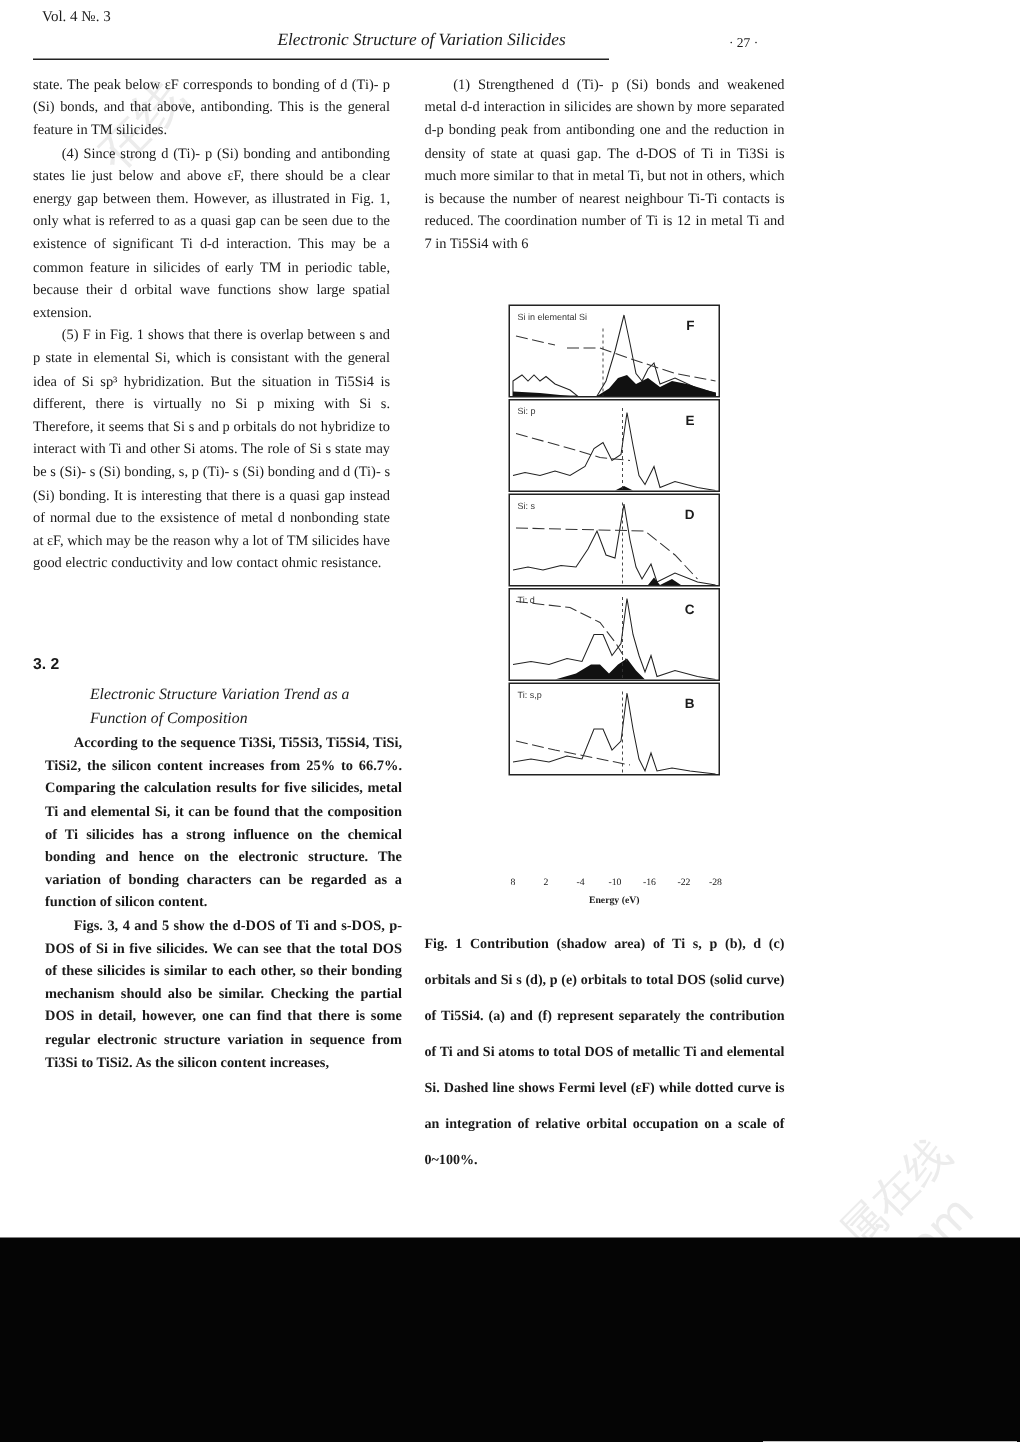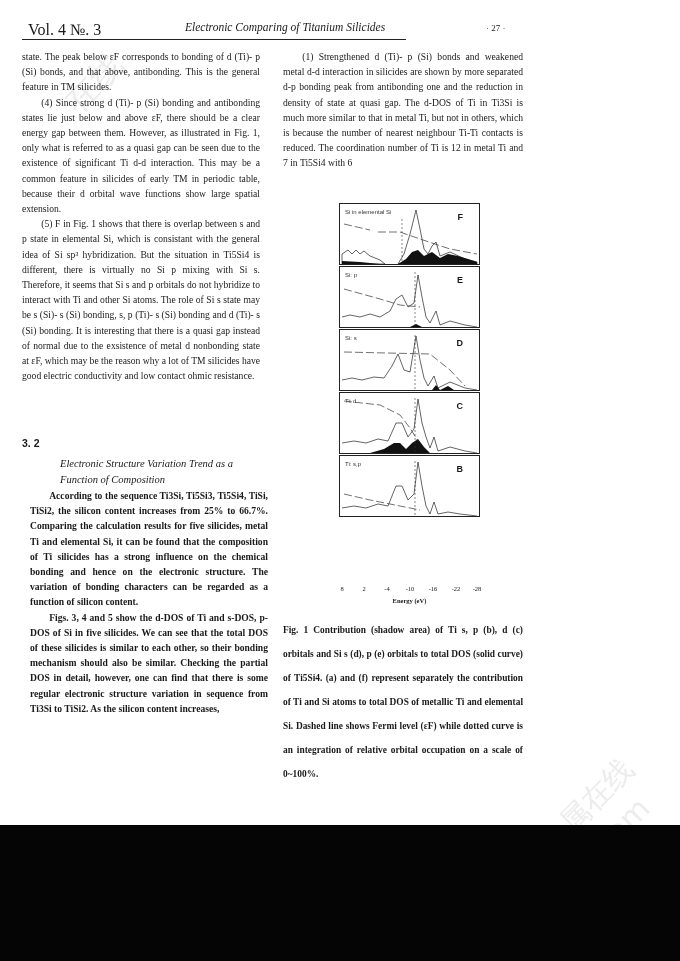--- a/index.html
+++ b/index.html
@@ -1,18 +1,18 @@
 <!DOCTYPE html>
 <html><head>
 <meta charset="utf-8">
 <style>
   html, body { margin: 0; padding: 0; }
   body { width: 680px; height: 961px; background: #ffffff; position: relative; overflow: hidden;
          font-family: "Liberation Serif", serif; color: #1a1a1a; }
-  .hdr-vol { position: absolute; left: 28px; top: 21px; font-size: 16px; }
+  .hdr-vol { position: absolute; left: 28px; top: 6px; font-size: 10px; }
   .hdr-title { position: absolute; left: 185px; top: 21px; font-size: 11.5px; font-style: italic; }
   .hdr-page { position: absolute; left: 486px; top: 23px; font-size: 9px; }
   .hdr-rule { position: absolute; left: 22px; top: 39px; width: 384px; height: 1px; background: #222; }
   .col { position: absolute; font-size: 9.6px; line-height: 15.2px; text-align: justify; }
   .col-left { left: 22px; top: 49px; width: 238px; }
   .col-right { left: 283px; top: 49px; width: 240px; }
   .col p { margin: 0; }
   .indent { text-indent: 2em; }
   .section-head { position: absolute; left: 22px; top: 435px; width: 240px; font-size: 10.5px; line-height: 16px; }
   .sec-num { position: absolute; left: 0; top: 0; font-family: "Liberation Sans", sans-serif; font-weight: bold; }
@@ -33,21 +33,21 @@
   .wm1 { left: 60px; top: 60px; font-size: 34px; transform: rotate(-45deg); }
   .wm2 { left: 560px; top: 760px; font-size: 30px; transform: rotate(-45deg); }
 </style>
 </head>
 <body>
 
 <div class="watermark wm1">在线</div>
 <div class="watermark wm2">属在线 .com</div>
 
 <div class="hdr-vol">Vol. 4  №. 3</div>
-<div class="hdr-title">Electronic Comparing of Titanium Silicides</div>
+<div class="hdr-title">Electronic Structure of Variation Silicides</div>
 <div class="hdr-page">· 27 ·</div>
 <div class="hdr-rule"></div>
 
 <div class="col col-left">
   <p>state. The peak below εF corresponds to bonding of d (Ti)- p (Si) bonds, and that above, antibonding. This is the general feature in TM silicides.</p>
   <p class="indent">(4) Since strong d (Ti)- p (Si) bonding and antibonding states lie just below and above εF, there should be a clear energy gap between them. However, as illustrated in Fig. 1, only what is referred to as a quasi gap can be seen due to the existence of significant Ti d-d interaction. This may be a common feature in silicides of early TM in periodic table, because their d orbital wave functions show large spatial extension.</p>
   <p class="indent">(5) F in Fig. 1 shows that there is overlap between s and p state in elemental Si, which is consistant with the general idea of Si sp³ hybridization. But the situation in Ti5Si4 is different, there is virtually no Si p mixing with Si s. Therefore, it seems that Si s and p orbitals do not hybridize to interact with Ti and other Si atoms. The role of Si s state may be s (Si)- s (Si) bonding, s, p (Ti)- s (Si) bonding and d (Ti)- s (Si) bonding. It is interesting that there is a quasi gap instead of normal due to the exsistence of metal d nonbonding state at εF, which may be the reason why a lot of TM silicides have good electric conductivity and low contact ohmic resistance.</p>
 </div>
 
 <div class="section-head">

